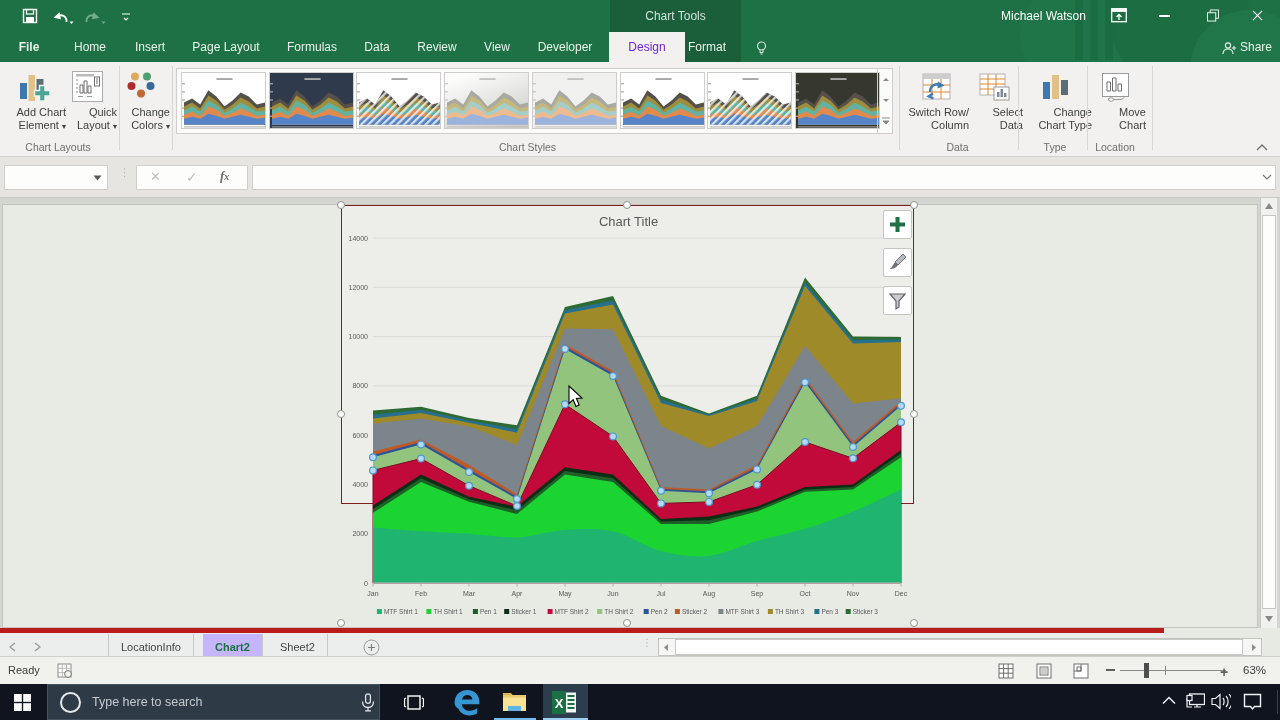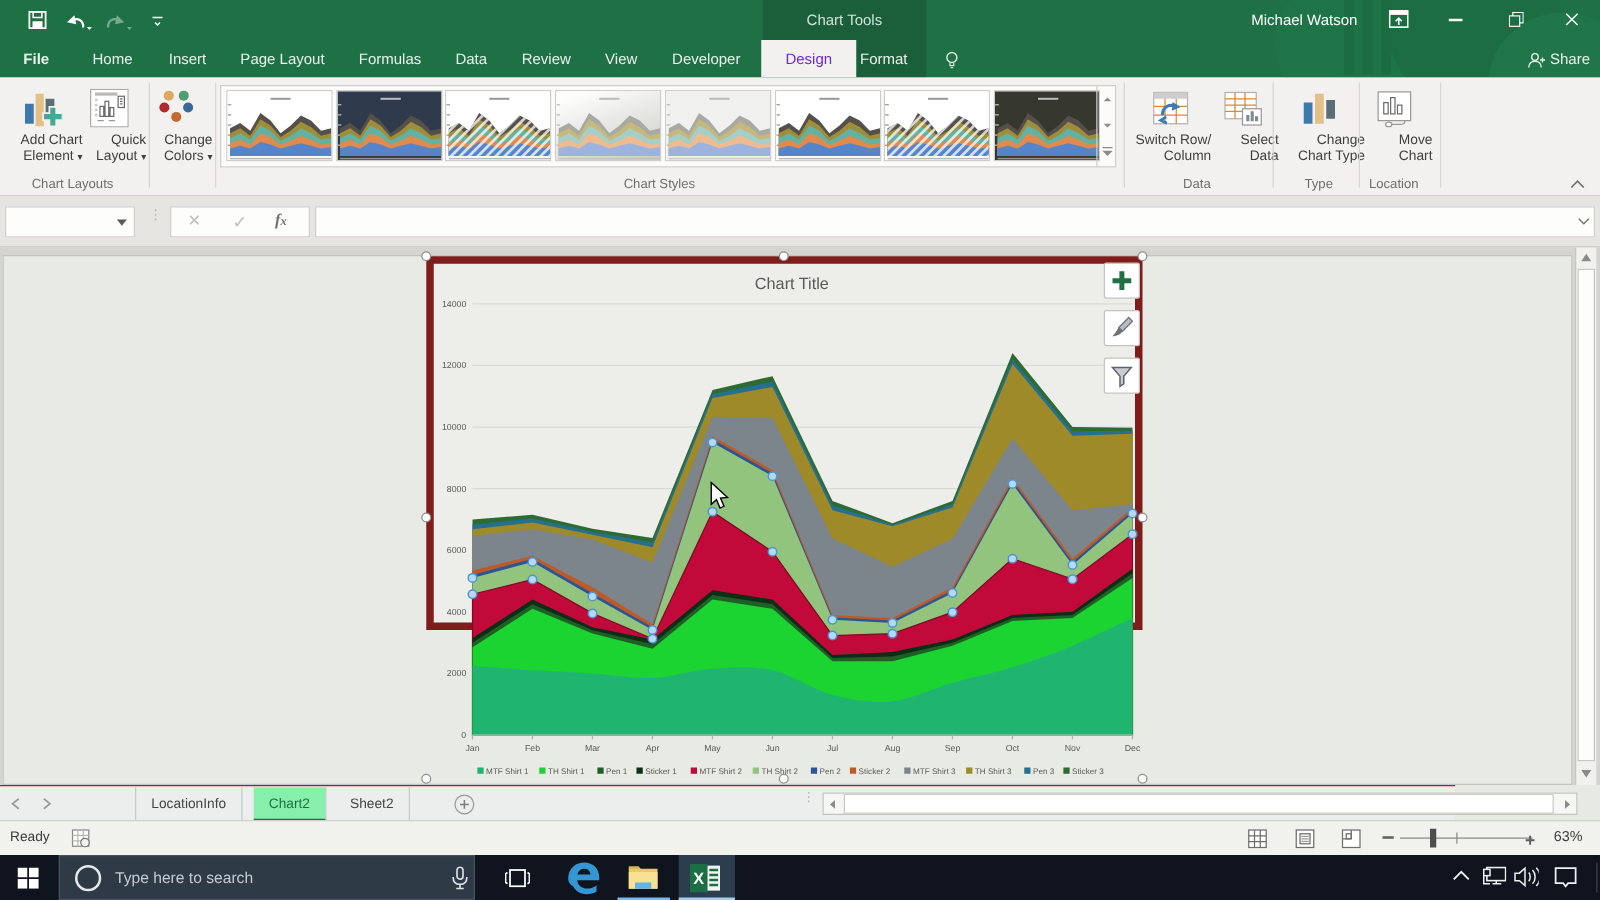--- a/index.html
+++ b/index.html
@@ -20,25 +20,25 @@
 .grplbl{position:absolute;top:79px;font-size:10.5px;color:#6e6e6e;text-align:center;}
 .vsep{position:absolute;top:4px;width:1px;height:84px;background:#d8d5d2;}
 .thumb{position:absolute;top:10px;width:85px;height:57px;border:1px solid #cfcecc;background:#fff;overflow:hidden;}
 
 #fbar{position:absolute;left:0;top:157px;width:1280px;height:41px;background:#e6e5e2;border-bottom:1px solid #c9c9c6;}
 .ffield{position:absolute;top:8px;height:25px;background:#fdfdfc;border:1px solid #d2d0cd;}
 
 #sheetarea{position:absolute;left:0;top:198px;width:1280px;height:430px;background:#d4d5d0;}
 #canvas{position:absolute;left:2px;top:6px;width:1256px;height:424px;background:#e8eae4;border:1px solid #c2c4be;}
 #vscroll{position:absolute;left:1260px;top:0px;width:17px;height:430px;background:#f1f1ef;border-left:1px solid #c6c6c4;}
-#chartbox{position:absolute;left:341px;top:205px;width:573px;height:299px;background:#edeee9;border:6px solid #7f1d1d;}
+#chartbox{position:absolute;left:341px;top:205px;width:573px;height:299px;background:#edeee9;border:1px solid #7f1d1d;}
 .handle{position:absolute;width:8px;height:8px;border-radius:50%;background:#fff;border:1px solid #8f918c;}
 .sidebtn{position:absolute;left:883px;width:29px;height:29px;background:#fff;border:1px solid #c3c5c0;border-radius:2px;}
 
-#tabsbar{position:absolute;left:0;top:628px;width:1164px;height:28px;background:#eceded;border-top:1px solid #b91c1c;}
+#tabsbar{position:absolute;left:0;top:628px;width:1164px;height:28px;background:#eceded;border-top:5px solid #b91c1c;}
 .stab{position:absolute;top:1px;height:26px;line-height:26px;font-size:11px;color:#444;padding:0 12px;border-right:1px solid #c9cac5;}
 
 #status{position:absolute;left:0;top:656px;width:1280px;height:28px;background:#f1f1ee;border-top:1px solid #cfcfcb;}
 
 #taskbar{position:absolute;left:0;top:684px;width:1280px;height:36px;background:#10141f;}
 #searchbox{position:absolute;left:47px;top:0;width:333px;height:36px;background:#2e3a46;border:1px solid #45525f;}
 </style>
 </head>
 <body>
 
@@ -509,21 +509,21 @@
 <svg class="abs" style="left:568px;top:385px;" width="17" height="24" viewBox="0 0 17 24">
   <path d="M1,1 L1,18.5 L5.2,14.7 L8,21.5 L11.2,20 L8.4,13.4 L14,13 Z" fill="#fff" stroke="#000" stroke-width="1.1"></path>
 </svg>
 
 <div id="tabsbar">
   <svg class="abs" style="left:8px;top:9px;" width="44" height="10" viewBox="0 0 44 10">
     <path d="M7,1 L2,5 L7,9" fill="none" stroke="#9a9a98" stroke-width="1.3"></path>
     <path d="M27,1 L32,5 L27,9" fill="none" stroke="#9a9a98" stroke-width="1.3"></path>
   </svg>
   <div class="stab" style="left:108px;border-left:1px solid #c9cac5;">LocationInfo</div>
-  <div class="stab" style="left:203px;background:#86efac;color:#1e7145;font-weight:normal;border-bottom:2px solid #1e7145;height:27px;">Chart2</div>
+  <div class="stab" style="left:203px;background:#c4b5fd;color:#1e7145;font-weight:bold;border-bottom:2px solid #1e7145;height:27px;">Chart2</div>
   <div class="stab" style="left:268px;">Sheet2</div>
   <svg class="abs" style="left:363px;top:6px;" width="17" height="17" viewBox="0 0 17 17">
     <circle cx="8.5" cy="8.5" r="7.5" fill="none" stroke="#9a9a98"></circle>
     <path d="M8.5,5 v7 M5,8.5 h7" stroke="#7c7c7a" stroke-width="1.2"></path>
   </svg>
   <div class="abs" style="left:642px;top:7px;width:3px;height:14px;color:#b0b0ae;font-size:10px;line-height:5px;">⋮</div>
 
   <div class="abs" style="left:658px;top:5px;width:604px;height:18px;background:#f6f6f4;border:1px solid #c3c3c0;">
     <svg class="abs" style="left:3px;top:4px;" width="8" height="9" viewBox="0 0 8 9">
         <path d="M6,1 L2,4.5 L6,8 Z" fill="#8a8a88"></path>

